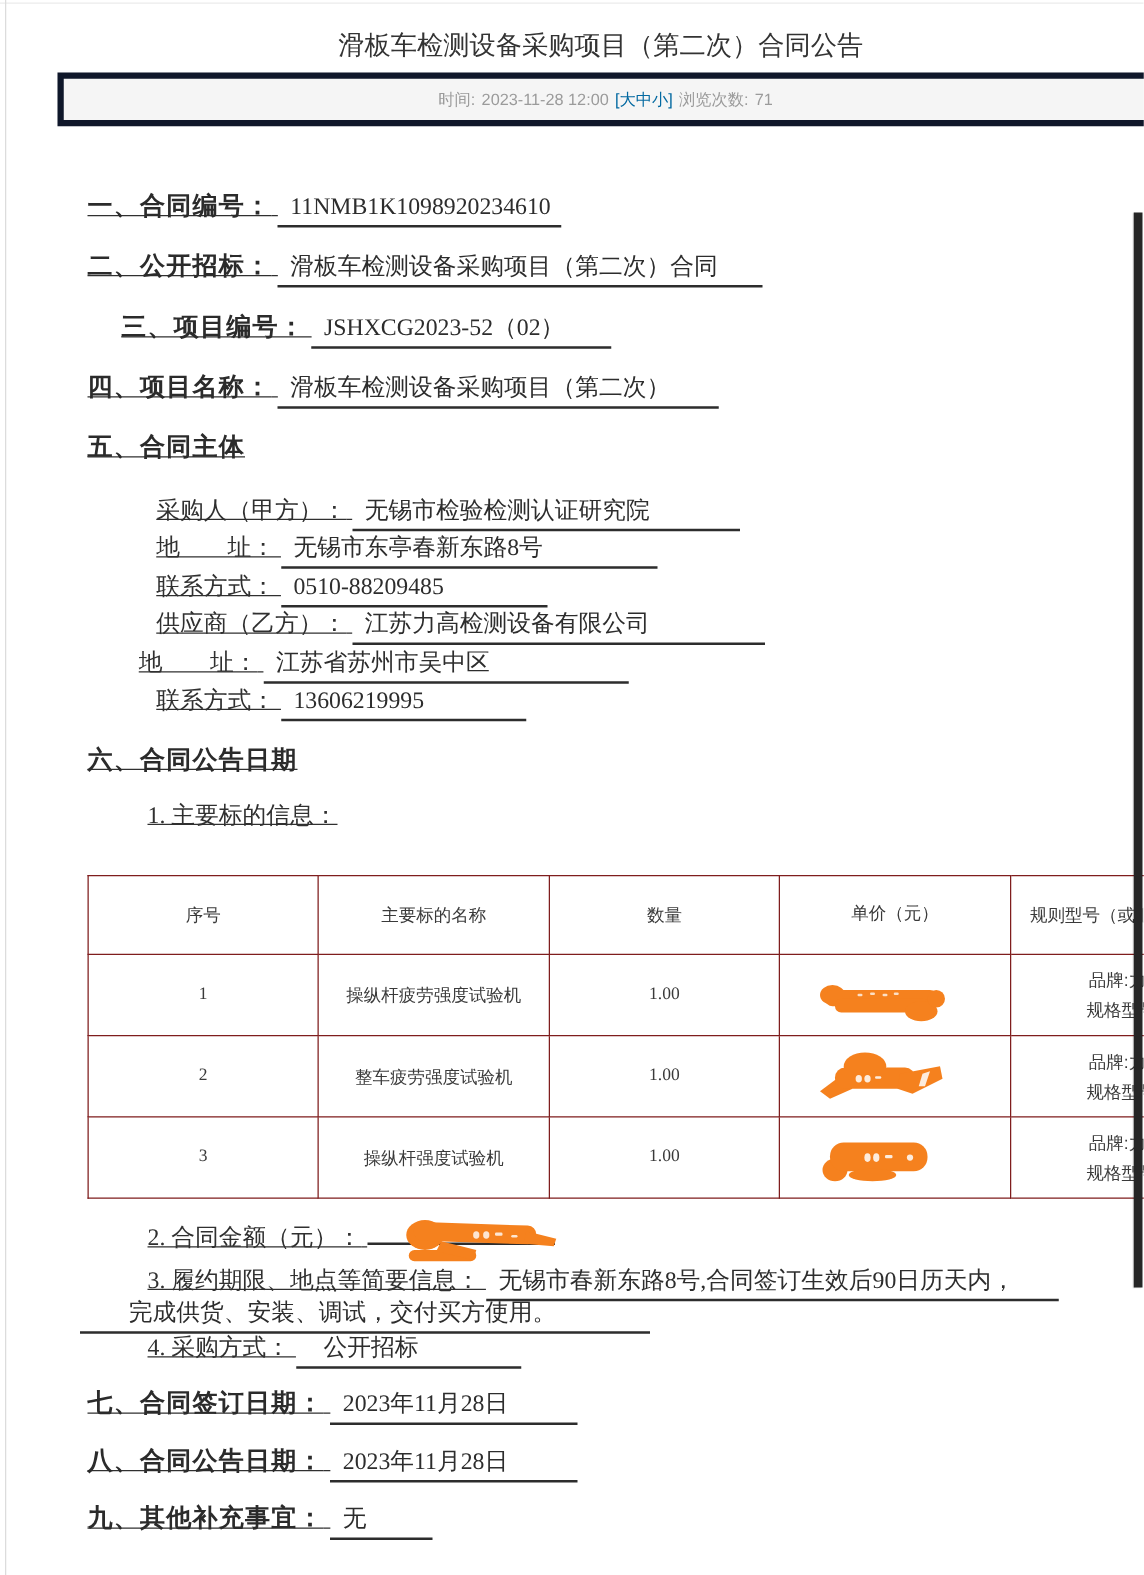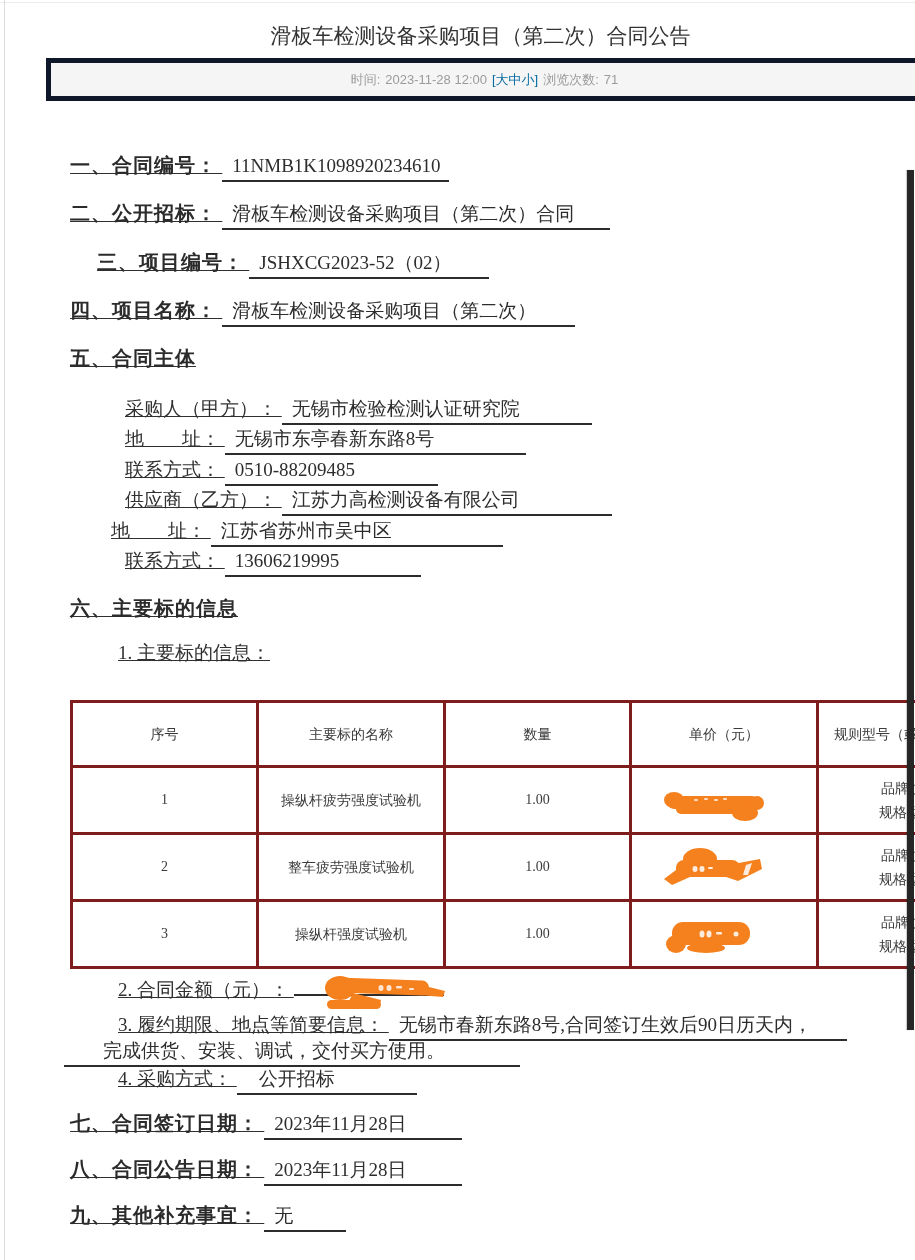--- a/index.html
+++ b/index.html
@@ -19,21 +19,21 @@
   .meta-bar{left:46px;top:58px;width:867px;height:33px;background:#f5f5f5;
       border:5px solid #0f172a;position:absolute;display:flex;align-items:center;
       justify-content:center;font-size:13px;color:#9b9b9b;gap:5px;}
   .meta-bar .sizer{color:#0369a1;cursor:pointer;}
   .edge-line-left{left:4px;top:0;width:1px;height:1260px;background:#dcdcdc;position:absolute;}
   .edge-line-top{left:0;top:2px;width:915px;height:1px;background:#ececec;position:absolute;}
   .scrollbar-thumb{left:907px;top:170px;width:7px;height:860px;background:#262626;
       position:absolute;box-shadow:-1px 0 1px rgba(0,0,0,.18);}
   table.contract{position:absolute;left:70px;top:700px;width:818px;border-collapse:collapse;
       table-layout:fixed;text-align:center;color:#3a3a3a;font-size:14px;}
-  table.contract th,table.contract td{border:3px solid #7f1d1d;font-weight:normal;
+  table.contract th,table.contract td{border:1px solid #7f1d1d;font-weight:normal;
       padding:2px 10px;line-height:24px;vertical-align:middle;}
   table.contract thead th{height:58px;}
   table.contract tbody td{height:60px;}
   td.name-cell{padding:2px 14px;white-space:normal;word-break:break-all;}
   th.spec-h{white-space:normal;word-break:break-all;padding:2px 12px;}
   .price-cell{position:relative;}
   .blob{position:absolute;pointer-events:none;}
   .i2-underline{display:inline-block;border-bottom:2px solid #2d2d2d;width:150px;height:20px;}
 </style>
 </head>
@@ -95,34 +95,34 @@
 <div class="line serif" style="left:111px;top:518px;">
   <span>地　　址：</span>
   <span class="uv" style="min-width:274px;">江苏省苏州市吴中区</span>
 </div>
 <div class="line serif" style="left:125px;top:548px;">
   <span>联系方式：</span>
   <span class="uv" style="min-width:178px;">13606219995</span>
 </div>
 
 <div class="line" style="left:70px;top:595px;">
-  <span class="h-label">六、主要标的信息</span>
+  <span class="h-label">六、合同公告日期</span>
 </div>
 
 <div class="line serif" style="left:118px;top:640px;">
   <span>1. 主要标的信息：</span>
 </div>
 
 <table class="contract">
   <thead>
     <tr>
       <th style="width:163px;">序号</th>
       <th style="width:164px;">主要标的名称</th>
       <th style="width:163px;">数量</th>
-      <th style="width:164px;">单价（元）</th>
+      <th style="width:164px;font-family:Liberation Serif, serif;">单价（元）</th>
       <th style="width:164px;" class="spec-h">规则型号（或服务要求）</th>
     </tr>
   </thead>
   <tbody>
     <tr>
       <td class="serif">1</td>
       <td class="name-cell">操纵杆疲劳强度试验机</td>
       <td class="serif">1.00</td>
       <td class="price-cell">
         <svg class="blob" style="left:28px;top:18px;" width="104" height="36" viewBox="0 0 104 36">

